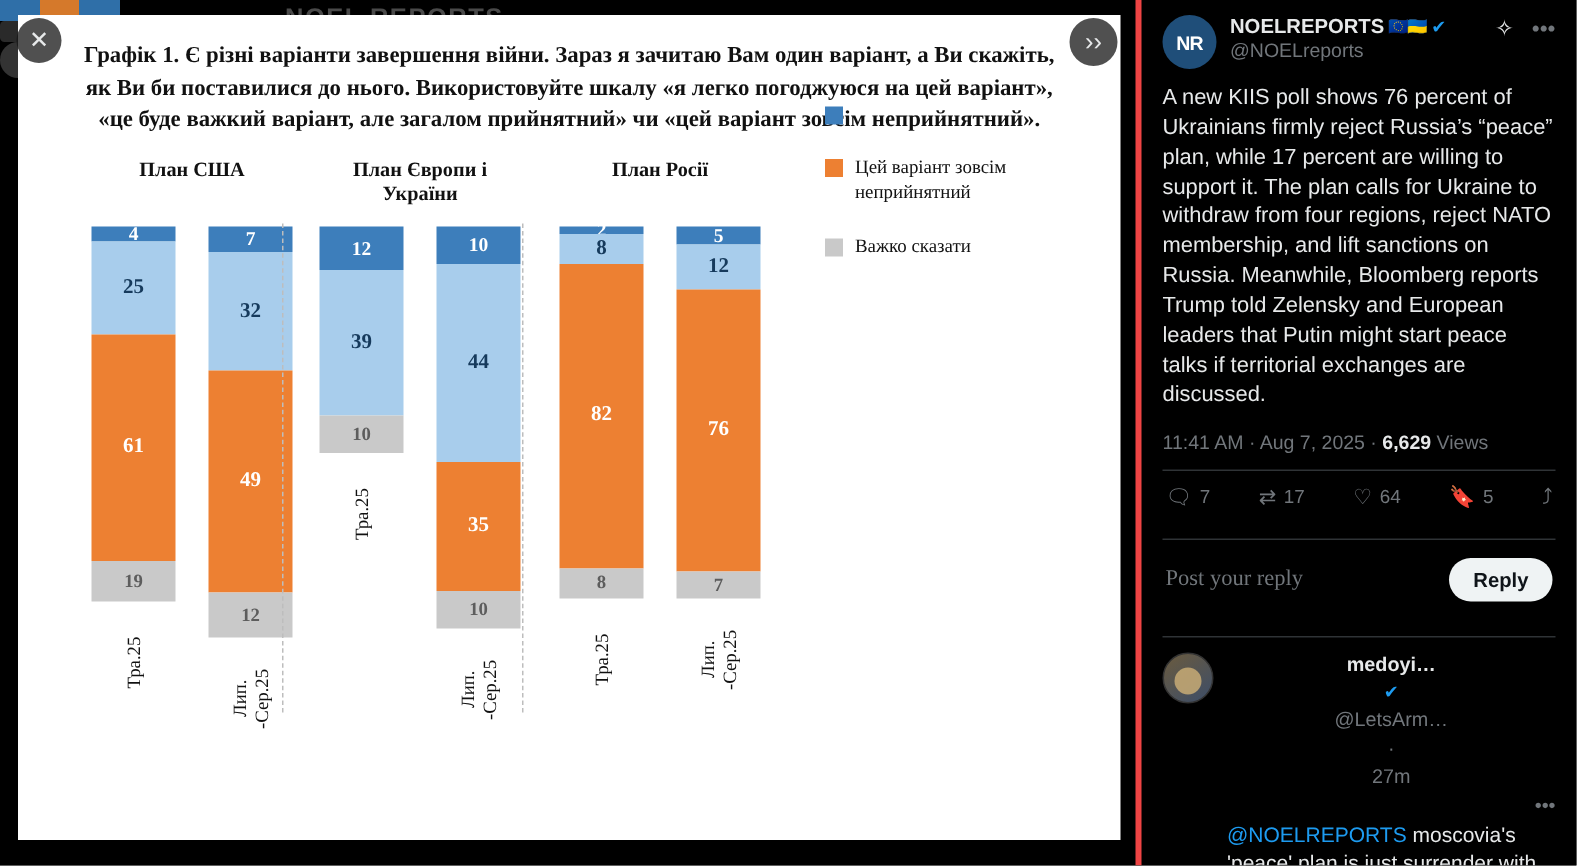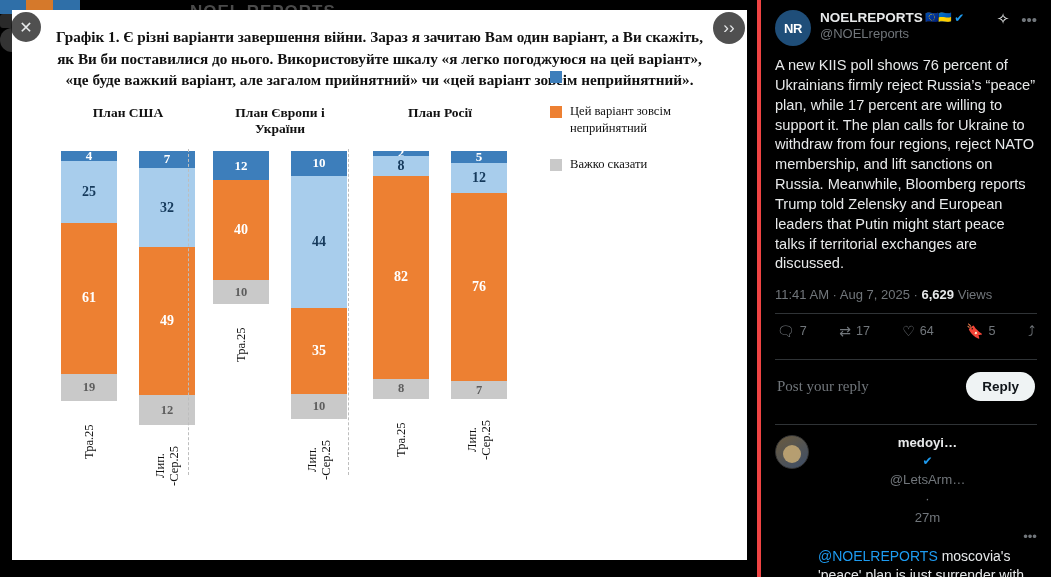--- a/index.html
+++ b/index.html
@@ -175,21 +175,21 @@
             </div>
           </div>
         </div>
         <div class="group" style="left: 190px; width: 156px;">
           <div class="group-label" style="white-space: pre-line;">План Європи і
 України</div>
           <div class="bars" style="left: 0px;">
             <div class="barwrap">
               <div class="bar">
                 <div class="seg s1" style="height: 29.76px;">12</div>
-                <div class="seg s3" style="height: 99.2px;">40</div>
+                <div class="seg s2" style="height: 96.72px;">39</div>
                 <div class="seg s4" style="height: 24.8px;">10</div>
               </div>
               <div class="xlabel">Тра.25</div>
             </div>
             <div class="barwrap">
               <div class="bar">
                 <div class="seg s1" style="height: 24.8px;">10</div>
                 <div class="seg s2" style="height: 132px;">44</div>
                 <div class="seg s3" style="height: 86.8px;">35</div>
                 <div class="seg s4" style="height: 24.8px;">10</div>

